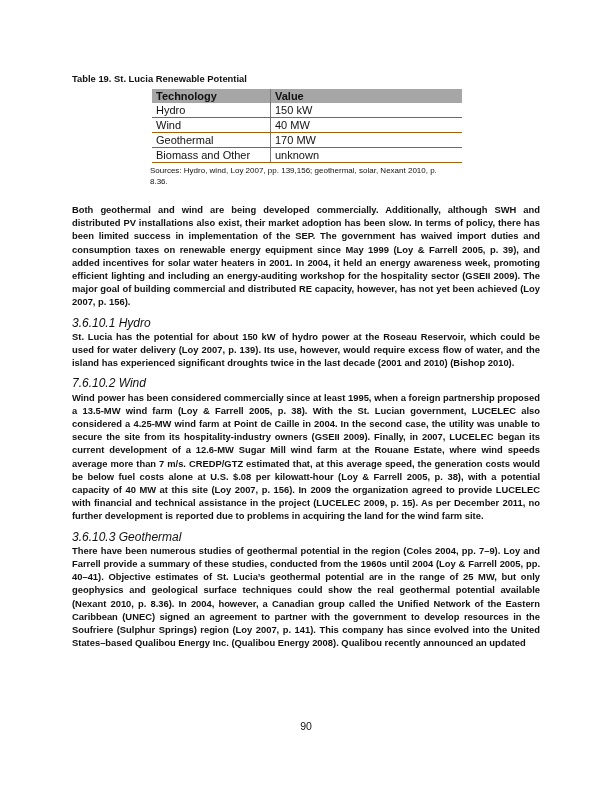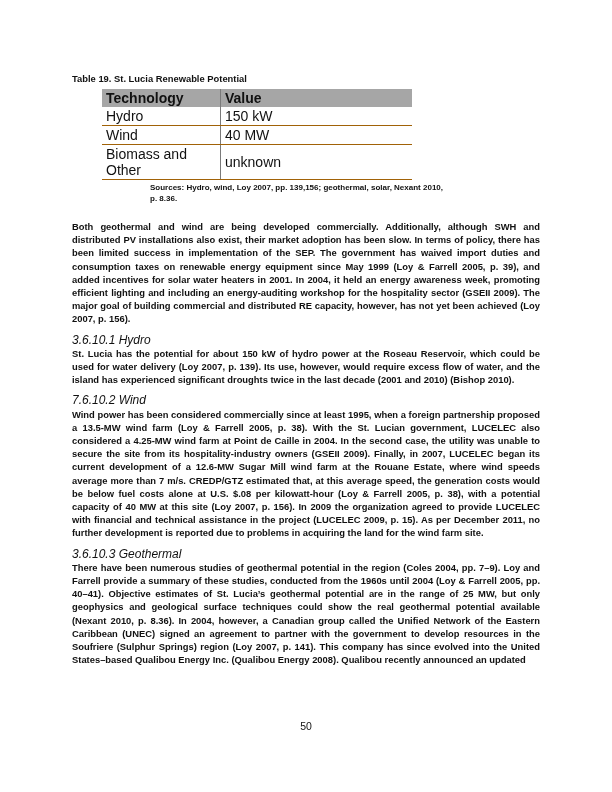--- a/index.html
+++ b/index.html
@@ -1,27 +1,27 @@
 <!DOCTYPE html>
 <html><head>
   <meta charset="utf-8">
   <style>
     html, body { margin: 0; padding: 0; background: #ffffff; }
     body { width: 612px; height: 792px; position: relative; overflow: hidden;
            font-family: "Liberation Sans", sans-serif; color: #111; }
     .page { position: absolute; left: 72px; top: 72px; width: 468px; }
     .h-section { font-style: italic; font-weight: bold; font-size: 9.4px; margin: 0; height: 13px; line-height: 13px; }
     .table-caption { font-weight: bold; font-size: 9.4px; margin: 0; height: 13px; line-height: 13px; }
-    table.data { border-collapse: collapse; margin-left: 30px; margin-top: 4px; width: 310px; font-size: 14px; }
+    table.data { border-collapse: collapse; margin-left: 80px; margin-top: 4px; width: 310px; font-size: 11px; }
     table.data th { background: #a6a6a6; text-align: left; font-weight: bold; padding: 1px 4px; height: 12px; border-right: 1px solid #7a7a7a; }
     table.data th:last-child { border-right: none; }
     table.data td { padding: 1px 4px; height: 12px; border-bottom: 1px solid #a16207; border-right: 1px solid #7a7a7a; }
     table.data td:last-child { border-right: none; }
     table.data td.c1 { width: 110px; }
-    .sources { margin-left: 74px; width: 302px; font-size: 8px; line-height: 11px; margin-top: 2px; padding-left: 4px; font-weight: bold; }
+    .sources { margin-left: 74px; width: 302px; font-size: 8px; line-height: 11px; margin-top: 2px; padding-left: 4px; }
     p.body { font-size: 9.4px; line-height: 13.2px; text-align: justify; margin: 0; font-weight: bold; }
     .gap { height: 13px; }
     .h-sub { font-style: italic; font-size: 12px; margin: 0; height: 13.2px; line-height: 13.2px; }
     .page-num { position: absolute; top: 720px; left: 0; width: 612px; text-align: center; font-size: 10.5px; }
   </style>
 </head>
 <body>
 
 <div class="page">
   <div class="table-caption">Table 19. St. Lucia Renewable Potential</div>
@@ -36,20 +36,24 @@
     <tbody>
       <tr>
         <td class="c1">Hydro</td>
         <td>150 kW</td>
       </tr>
       <tr>
         <td class="c1">Wind</td>
         <td>40 MW</td>
       </tr>
       <tr>
+        <td class="c1">Geothermal</td>
+        <td>170 MW</td>
+      </tr>
+      <tr>
         <td class="c1">Biomass and Other</td>
         <td>unknown</td>
       </tr>
     </tbody>
   </table>
   <div class="sources">Sources: Hydro, wind, Loy 2007, pp. 139,156; geothermal, solar, Nexant 2010, p. 8.36.</div>
 
   <div class="gap" style="height:16px"></div>
   <p class="body">Both geothermal and wind are being developed commercially. Additionally, although SWH and distributed PV installations also exist, their market adoption has been slow. In terms of policy, there has been limited success in implementation of the SEP. The government has waived import duties and consumption taxes on renewable energy equipment since May 1999 (Loy &amp; Farrell 2005, p. 39), and added incentives for solar water heaters in 2001. In 2004, it held an energy awareness week, promoting efficient lighting and including an energy-auditing workshop for the hospitality sector (GSEII 2009). The major goal of building commercial and distributed RE capacity, however, has not yet been achieved (Loy 2007, p. 156).</p>
 
@@ -59,13 +63,13 @@
 
   <div class="gap" style="height:8px"></div>
   <div class="h-sub">7.6.10.2   Wind</div>
   <p class="body">Wind power has been considered commercially since at least 1995, when a foreign partnership proposed a 13.5-MW wind farm (Loy &amp; Farrell 2005, p. 38). With the St. Lucian government, LUCELEC also considered a 4.25-MW wind farm at Point de Caille in 2004. In the second case, the utility was unable to secure the site from its hospitality-industry owners (GSEII 2009). Finally, in 2007, LUCELEC began its current development of a 12.6-MW Sugar Mill wind farm at the Rouane Estate, where wind speeds average more than 7 m/s. CREDP/GTZ estimated that, at this average speed, the generation costs would be below fuel costs alone at U.S. $.08 per kilowatt-hour (Loy &amp; Farrell 2005, p. 38), with a potential capacity of 40 MW at this site (Loy 2007, p. 156). In 2009 the organization agreed to provide LUCELEC with financial and technical assistance in the project (LUCELEC 2009, p. 15). As per December 2011, no further development is reported due to problems in acquiring the land for the wind farm site.</p>
 
   <div class="gap" style="height:8px"></div>
   <div class="h-sub">3.6.10.3   Geothermal</div>
   <p class="body">There have been numerous studies of geothermal potential in the region (Coles 2004, pp. 7–9). Loy and Farrell provide a summary of these studies, conducted from the 1960s until 2004 (Loy &amp; Farrell 2005, pp. 40–41). Objective estimates of St. Lucia’s geothermal potential are in the range of 25 MW, but only geophysics and geological surface techniques could show the real geothermal potential available (Nexant 2010, p. 8.36). In 2004, however, a Canadian group called the Unified Network of the Eastern Caribbean (UNEC) signed an agreement to partner with the government to develop resources in the Soufriere (Sulphur Springs) region (Loy 2007, p. 141). This company has since evolved into the United States–based Qualibou Energy Inc. (Qualibou Energy 2008). Qualibou recently announced an updated</p>
 </div>
 
-<div class="page-num">50</div>
+<div class="page-num">90</div>
 
 </body></html>

